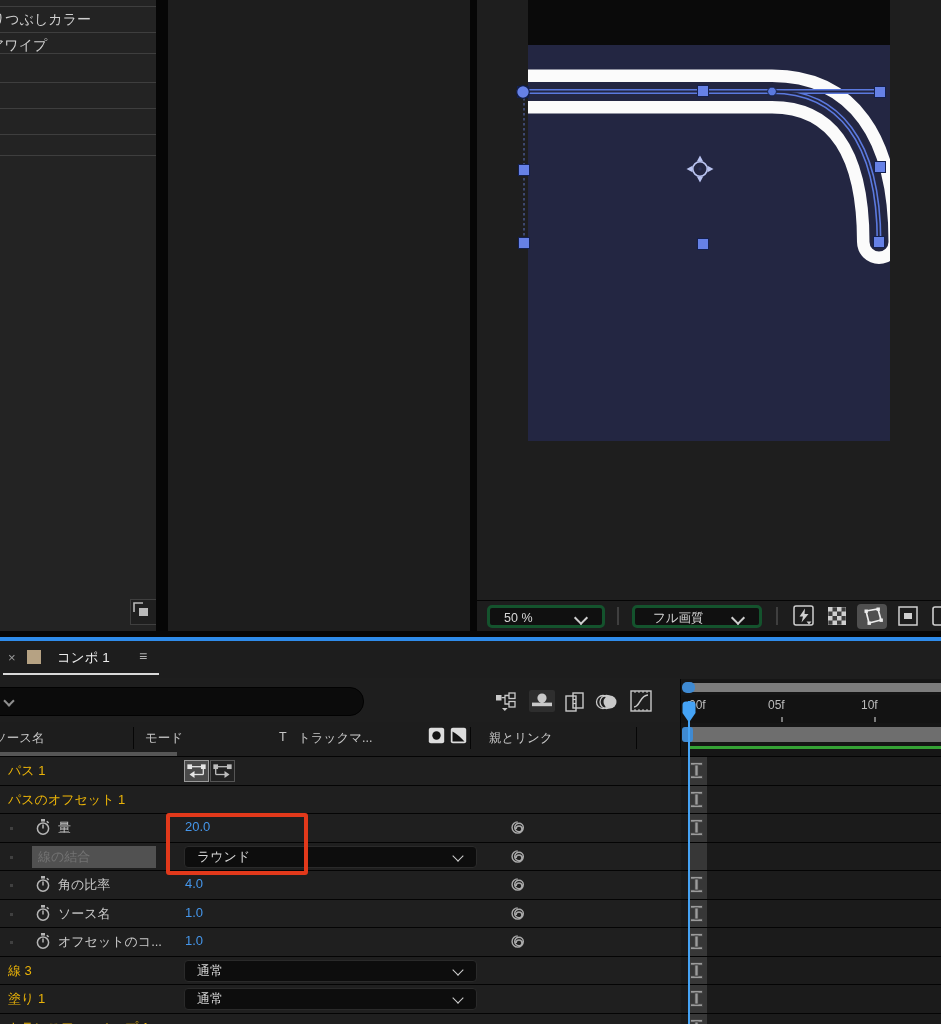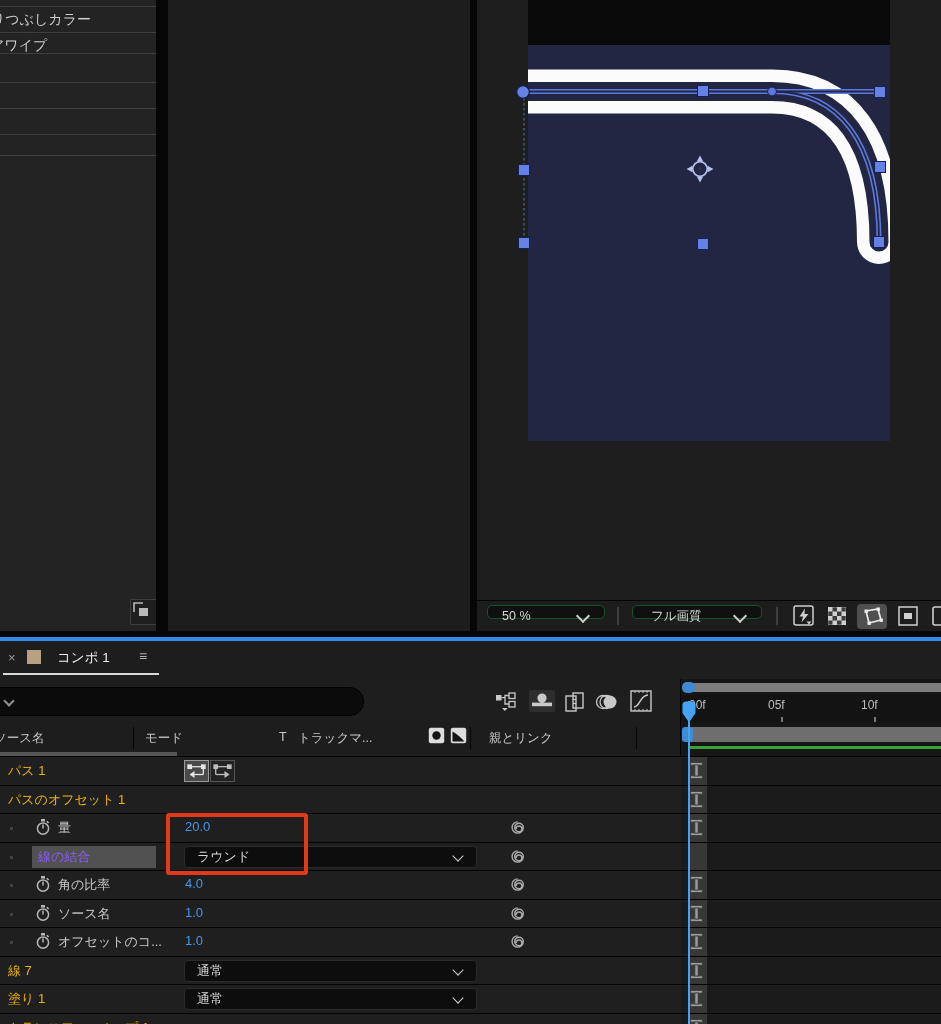--- a/index.html
+++ b/index.html
@@ -12,21 +12,21 @@
   .fx-label{position:absolute;left:0;color:#cfcfcf;font-size:14px;white-space:nowrap;overflow:hidden;width:156px;}
   .fx-label span{display:inline-block;margin-left:-9px;}
   #panel-grabber{left:130px;top:599px;width:27px;height:26px;background:#1f1f1f;border:1px solid #3f3f3f;box-sizing:border-box;}
   .vgap{top:0;width:12px;height:631px;background:#060606;}
   #empty-panel{left:168px;top:0;width:302px;height:631px;background:#1d1d1d;}
   
   #viewer-panel{left:477px;top:0;width:464px;height:631px;background:#1e1e1e;}
   #comp-black{left:51px;top:0;width:362px;height:45px;background:#0a0a0a;}
   #comp{left:51px;top:45px;width:362px;height:396px;background:#232642;overflow:hidden;}
   #viewer-strip{left:0;top:600px;width:464px;height:31px;background:#1d1d1d;border-top:1px solid #050505;box-sizing:border-box;}
-  .dd{position:absolute;height:14px;background:#101010;border:1px solid #14532d;border-radius:5px;box-sizing:border-box;color:#d8d8d8;font-size:12.5px;line-height:21px;}
+  .dd{position:absolute;height:23px;background:#101010;border:3px solid #14532d;border-radius:5px;box-sizing:border-box;color:#d8d8d8;font-size:12.5px;line-height:21px;}
   .chev{position:absolute;width:8px;height:8px;border-right:2px solid #cfcfcf;border-bottom:2px solid #cfcfcf;transform:rotate(45deg);}
   .vsep{position:absolute;top:6px;width:2px;height:18px;background:#3f3f3f;}
   .vicon{position:absolute;top:4px;}
   #maskbtn{background:#4f4f4f;border-radius:4px;width:30px;height:25px;top:3px;}
   
   #black-band{left:0;top:631px;width:941px;height:6px;background:#070707;}
   #blue-divider{left:0;top:637px;width:941px;height:4px;background:#2f8ceb;}
   
   #timeline{left:0;top:641px;width:941px;height:383px;background:#1e1e1e;}
   #tab-row{left:0;top:0;width:680px;height:37px;background:#1d1d1d;}
@@ -353,21 +353,21 @@
                 <rect x="0.5" y="13.9" width="12" height="2.6"></rect>
                 <rect x="4.9" y="3" width="3.2" height="11"></rect>
               </g>
             </svg></span>
       </div>
 
       <div class="tl-row" style="top:85.5px">
         <div class="row-left"></div>
         <span class="navdot"></span>
         <span class="sel-hl"></span>
-        <span class="prp" style="left:38px;color:#8b5cf6">線の結合</span>
+        <span class="prp" style="left:38px;color:#737373">線の結合</span>
         <div class="mode-dd">
           <span>ラウンド</span>
           <span class="chev"></span>
         </div>
         <span class="pw"><svg width="15" height="15" viewBox="0 0 16 16">
               <path d="M8.2 2 A 6 6 0 1 0 14.2 8 A 4.6 4.6 0 1 0 9.6 12.6 A 3.1 3.1 0 1 0 6.5 9.5" fill="none" stroke="#ababab" stroke-width="1.5"></path>
             </svg></span>
       </div>
 
       <div class="tl-row" style="top:114px">
@@ -434,21 +434,21 @@
               <g fill="#9c9c9c" stroke="#3a3a3a" stroke-width="0.8">
                 <rect x="0.5" y="0.5" width="12" height="2.6"></rect>
                 <rect x="0.5" y="13.9" width="12" height="2.6"></rect>
                 <rect x="4.9" y="3" width="3.2" height="11"></rect>
               </g>
             </svg></span>
       </div>
 
       <div class="tl-row" style="top:199.5px">
         <div class="row-left"></div>
-        <span class="grp" style="left:8px">線 7</span>
+        <span class="grp" style="left:8px">線 3</span>
         <div class="mode-dd">
           <span>通常</span>
           <span class="chev"></span>
         </div>
         <span class="ibeam"><svg width="13" height="17">
               <g fill="#9c9c9c" stroke="#3a3a3a" stroke-width="0.8">
                 <rect x="0.5" y="0.5" width="12" height="2.6"></rect>
                 <rect x="0.5" y="13.9" width="12" height="2.6"></rect>
                 <rect x="4.9" y="3" width="3.2" height="11"></rect>
               </g>

